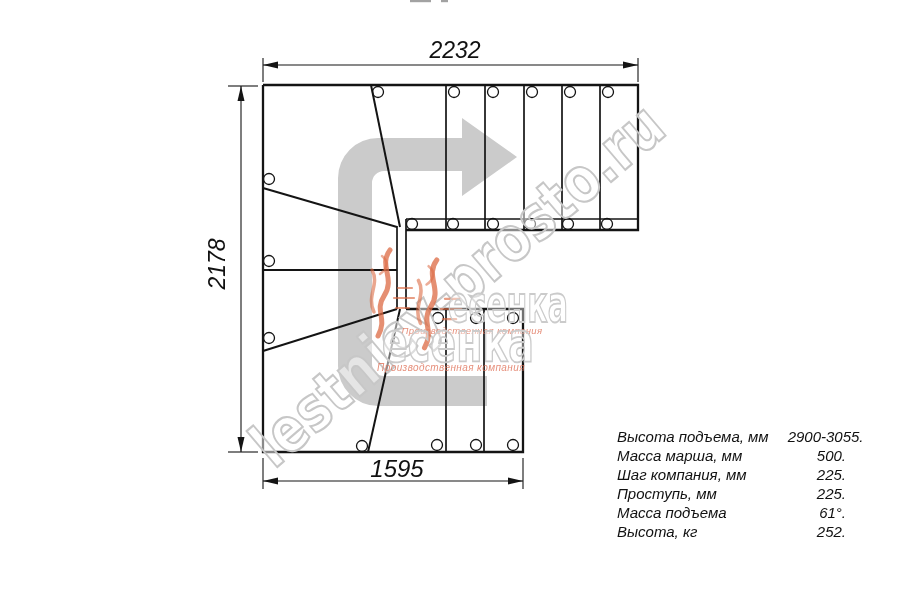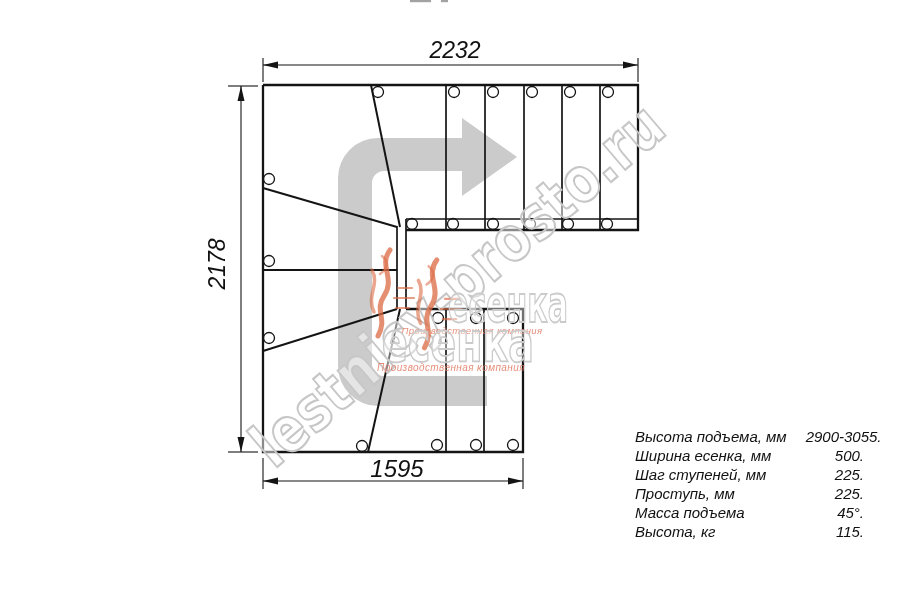--- a/index.html
+++ b/index.html
@@ -1,19 +1,19 @@
 <!DOCTYPE html>
 <html><head>
 <meta charset="utf-8">
 <style>
   html,body{margin:0;padding:0;background:#fff;}
   .canvas{position:relative;width:900px;height:600px;background:#ffffff;overflow:hidden;
           font-family:"Liberation Sans",sans-serif;}
   .canvas svg{position:absolute;left:0;top:0;}
-  .specs{position:absolute;left:635px;top:427px;width:229px;font-style:italic;
+  .specs{position:absolute;left:617px;top:427px;width:229px;font-style:italic;
          font-size:15px;line-height:19px;color:#111;}
   .specs .row{display:flex;justify-content:space-between;white-space:nowrap;}
   .specs .val{text-align:center;margin-left:19px;}
   text{font-family:"Liberation Sans",sans-serif;}
   .dimtxt{font-style:italic;fill:#111;}
   .wm{font-family:"DejaVu Sans",sans-serif;font-weight:bold;}
 </style>
 </head>
 <body>
 
@@ -140,33 +140,33 @@
     <rect x="441" y="0" width="7" height="2.2" fill="#555" opacity="0.55"></rect>
   </g>
 </svg>
 
   <div class="specs">
     <div class="row">
       <span>Высота подъема, мм</span>
       <span class="val">2900-3055.</span>
     </div>
     <div class="row">
-      <span>Ширина есенка, мм</span>
+      <span>Масса марша, мм</span>
       <span class="val">500.</span>
     </div>
     <div class="row">
-      <span>Шаг ступеней, мм</span>
+      <span>Шаг компания, мм</span>
       <span class="val">225.</span>
     </div>
     <div class="row">
       <span>Проступь, мм</span>
       <span class="val">225.</span>
     </div>
     <div class="row">
       <span>Масса подъема</span>
-      <span class="val">45°.</span>
+      <span class="val">61°.</span>
     </div>
     <div class="row">
       <span>Высота, кг</span>
-      <span class="val">115.</span>
+      <span class="val">252.</span>
     </div>
   </div>
 </div>
 
 </body></html>

